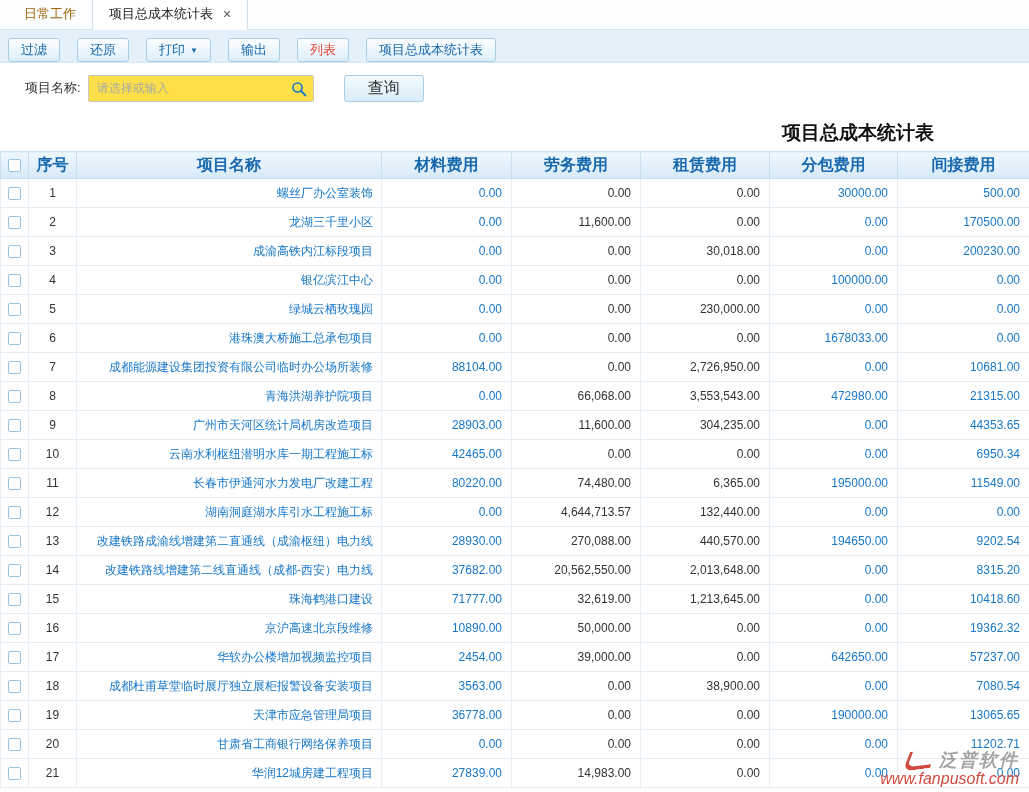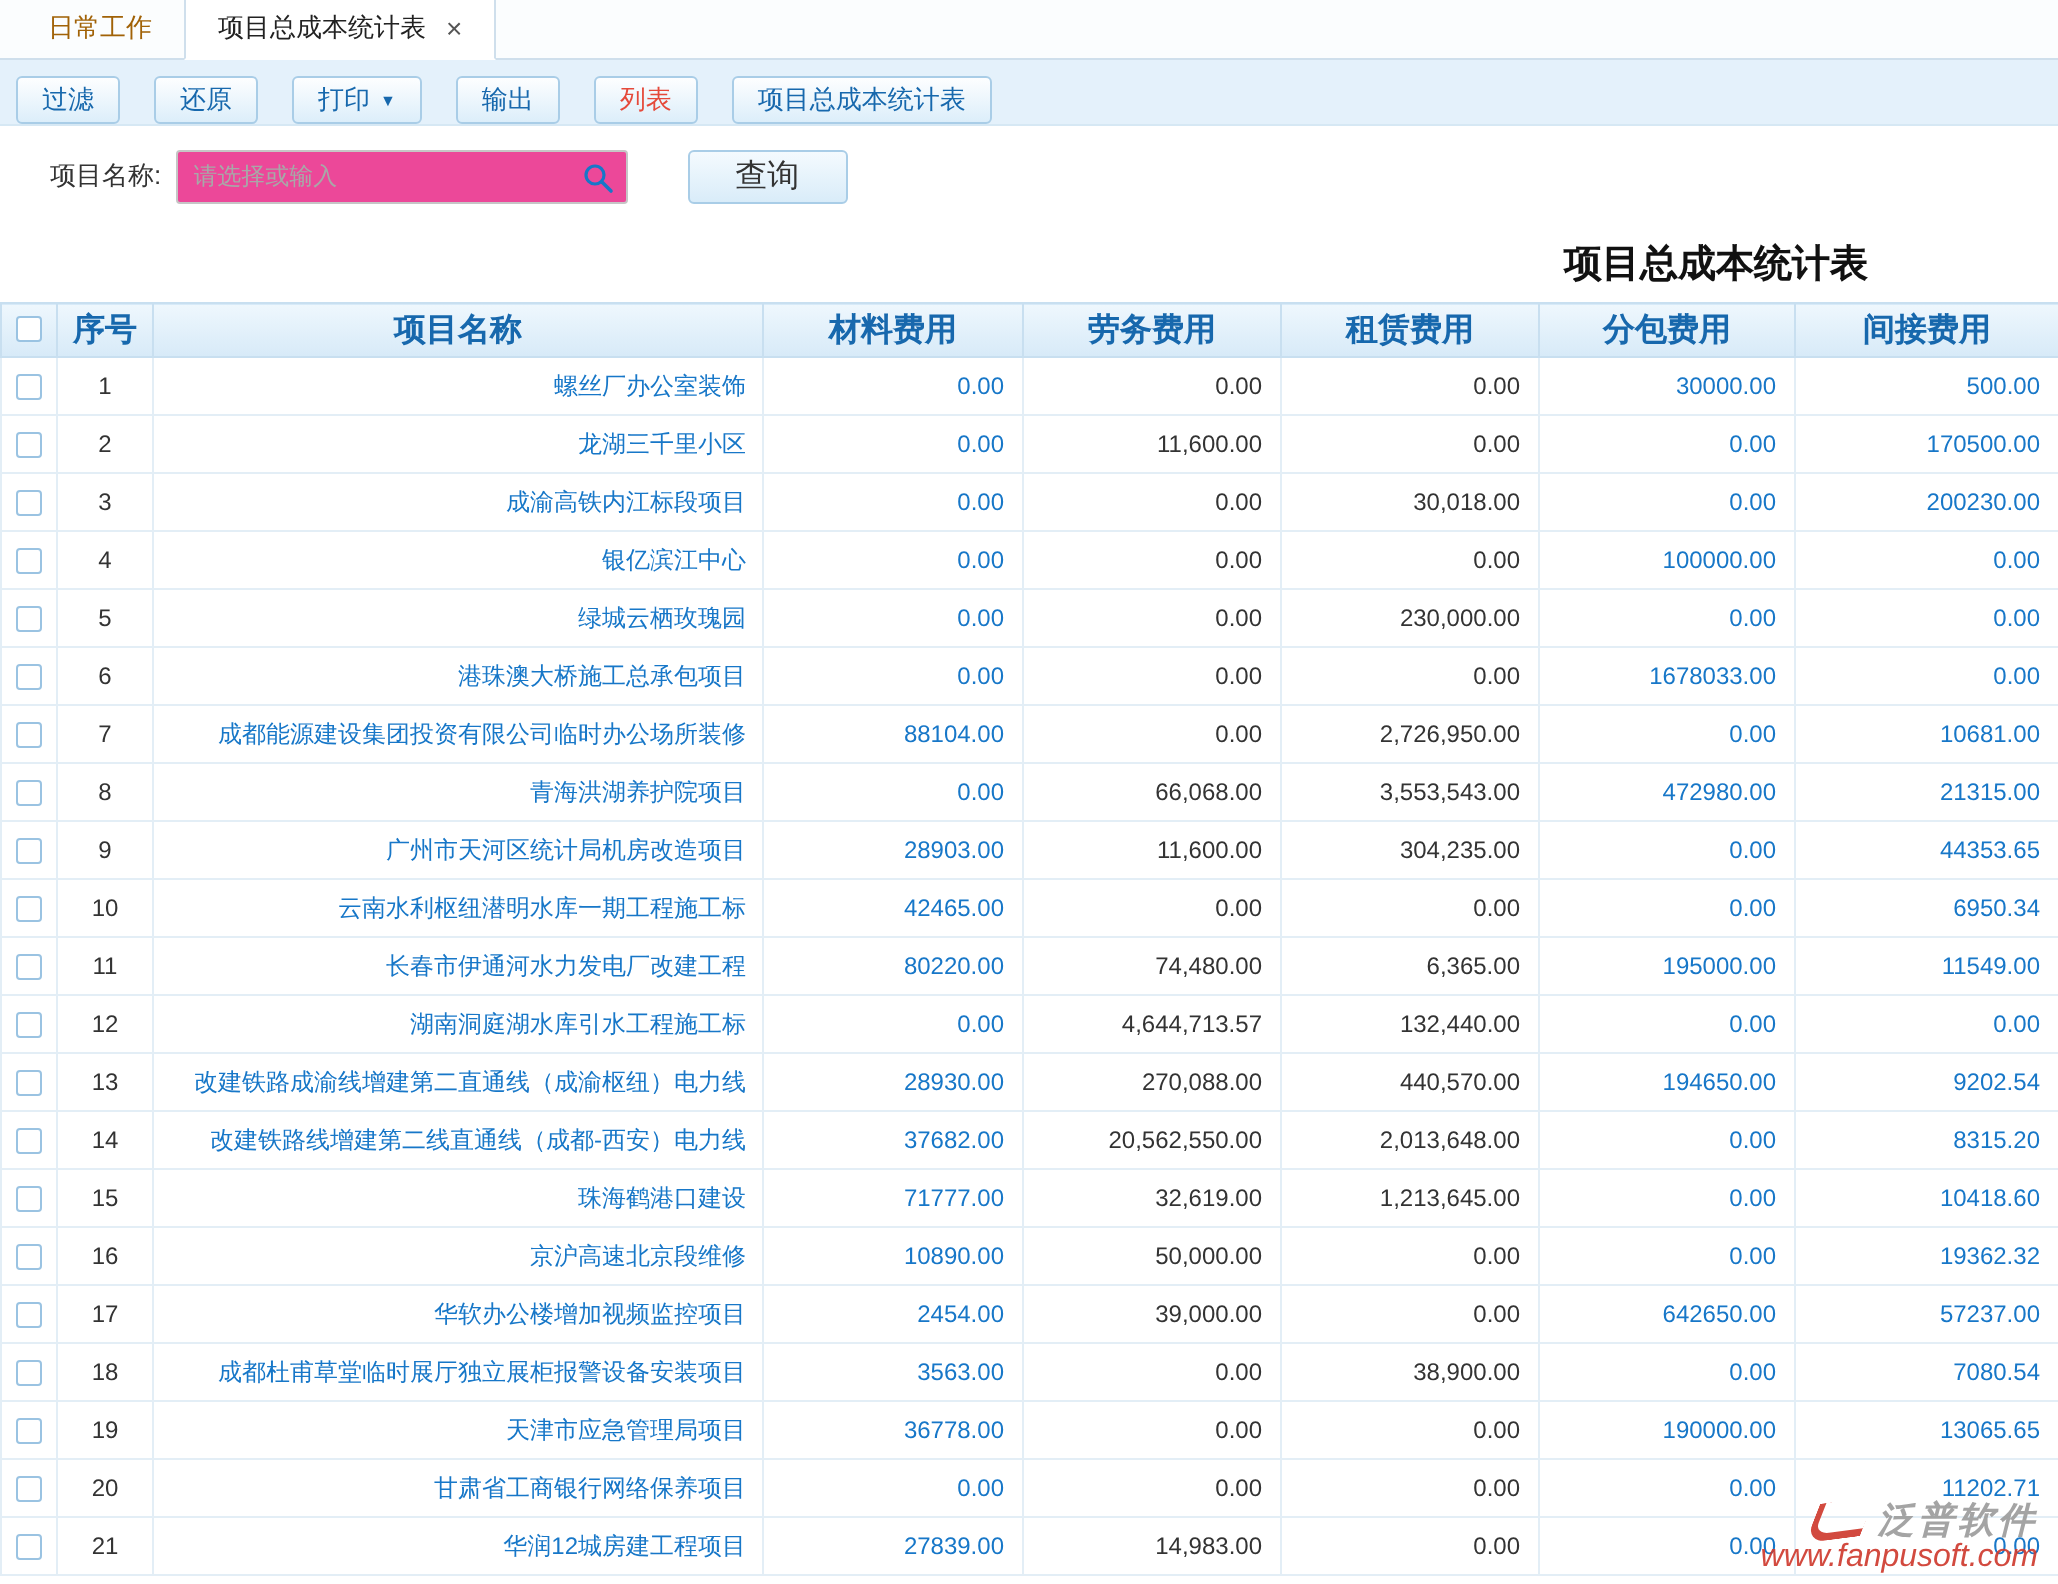--- a/index.html
+++ b/index.html
@@ -14,21 +14,21 @@
 
   
   .toolbar{height:33px;background:#e4f1fb;border-bottom:1px solid #d6e8f4;display:flex;align-items:flex-end;padding-left:8px;gap:17px}
   .tbtn{height:24px;padding:0 12px;display:inline-flex;align-items:center;gap:5px;background:linear-gradient(#fdfeff,#dceefa);border:1px solid #a9cde7;border-radius:3px;color:#1768ad;font-size:13px;cursor:pointer;white-space:nowrap}
   .tbtn.highlight{color:#e5493a}
   .caret{font-size:8px;color:#1768ad}
 
   
   .searchbar{height:50px;display:flex;align-items:center;padding-left:25px;background:#fff}
   .search-label{color:#333;font-size:13px;margin-right:7px}
-  .search-input-wrap{position:relative;width:226px;height:27px;border:1px solid #c6c6c6;border-radius:2px;background:#ec4899;display:flex;align-items:center}
+  .search-input-wrap{position:relative;width:226px;height:27px;border:1px solid #c6c6c6;border-radius:2px;background:#fde047;display:flex;align-items:center}
   .search-input{border:none;outline:none;flex:1;padding:0 28px 0 8px;font-size:12px;color:#333;background:transparent}
   .search-input::placeholder{color:#a8a8a8}
   .search-icon{position:absolute;right:6px;top:5px;width:16px;height:16px;cursor:pointer}
   .query-btn{margin-left:30px;width:80px;height:27px;background:linear-gradient(#f4fafe,#d9ecf9);border:1px solid #a9cde7;border-radius:3px;color:#333;font-size:16px;cursor:pointer}
 
   
   .table-title{font-size:19px;font-weight:bold;color:#111;text-align:right;padding-right:95px;height:38px;line-height:40px}
 
   
   table{width:1029px;border-collapse:collapse;table-layout:fixed}

